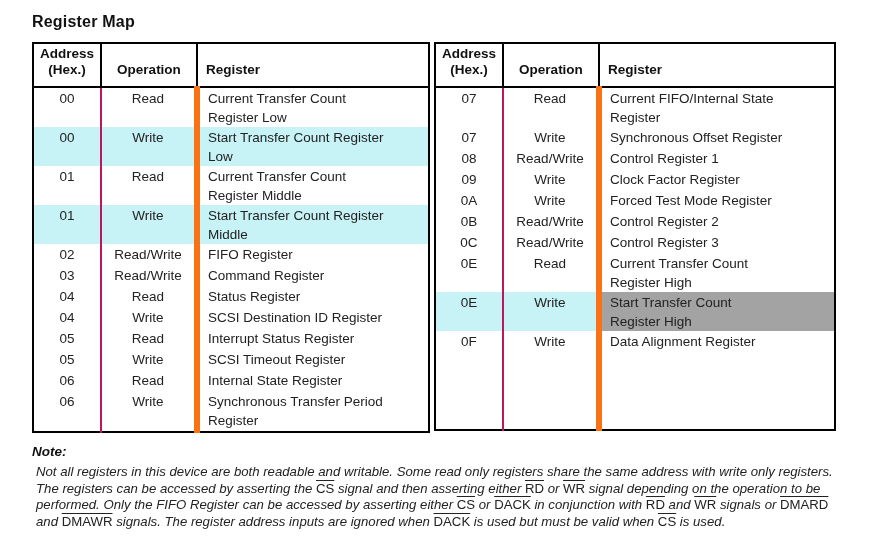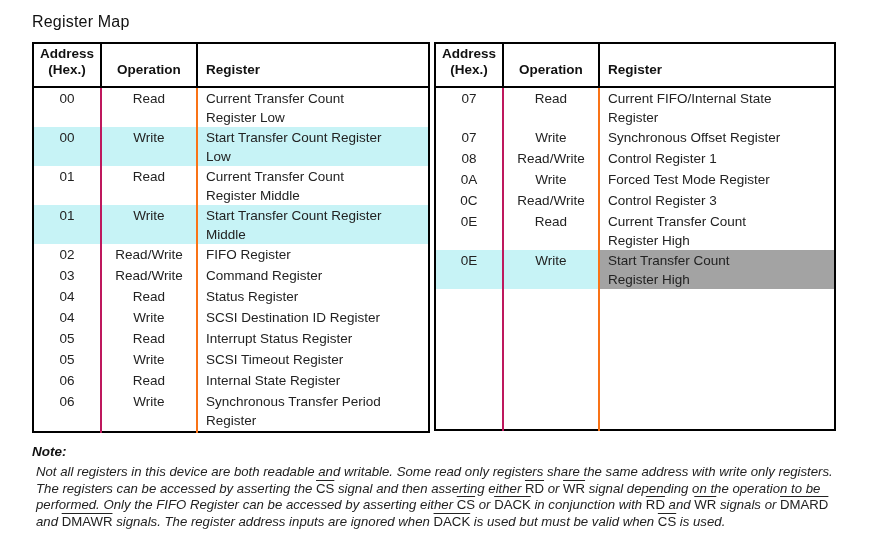--- a/index.html
+++ b/index.html
@@ -7,21 +7,21 @@
   body {
     width: 876px; height: 560px;
     background: #ffffff;
     font-family: "Liberation Sans", sans-serif;
     color: #222222;
   }
   .page { padding: 13px 20px 0 32px; }
 
   .title {
     font-size: 16px;
-    font-weight: normal;
+    font-weight: bold;
     color: #111111;
     margin: 0 0 11px 0;
     letter-spacing: 0.2px;
   }
 
   .tables { display: flex; gap: 4px; align-items: stretch; }
 
   table.regtable {
     border-collapse: collapse;
     table-layout: fixed;
@@ -50,21 +50,21 @@
 
   .regtable td {
     font-size: 13.5px;
     line-height: 19px;
     vertical-align: top;
     padding: 1px 2px 0 2px;
     color: #222222;
   }
   .regtable td.c-addr { text-align: center; }
   .regtable td.c-op   { text-align: center; border-left: 2px solid #be185d; }
-  .regtable td.c-reg  { text-align: left; padding-left: 8px; padding-right: 4px; border-left: 2px solid #f97316; }
+  .regtable td.c-reg  { text-align: left; padding-left: 8px; padding-right: 4px; border-left: 6px solid #f97316; }
 
   .regtable tr.h1 { height: 21px; }
   .regtable tr.h2 { height: 38px; margin-left: 21px; }
   .regtable tr.filler { height: auto; }
 
   .note { margin-top: 11px; width: 824px; }
   .note-heading {
     font-size: 13.5px;
     font-weight: bold;
     font-style: italic;
@@ -198,38 +198,53 @@
             <td class="c-addr">07</td>
             <td class="c-op">Write</td>
             <td class="c-reg">Synchronous Offset Register</td>
           </tr>
           <tr class="h1">
             <td class="c-addr">08</td>
             <td class="c-op">Read/Write</td>
             <td class="c-reg">Control Register 1</td>
           </tr>
           <tr class="h1">
+            <td class="c-addr">09</td>
+            <td class="c-op">Write</td>
+            <td class="c-reg">Clock Factor Register</td>
+          </tr>
+          <tr class="h1">
             <td class="c-addr">0A</td>
             <td class="c-op">Write</td>
             <td class="c-reg">Forced Test Mode Register</td>
+          </tr>
+          <tr class="h1">
+            <td class="c-addr">0B</td>
+            <td class="c-op">Read/Write</td>
+            <td class="c-reg">Control Register 2</td>
           </tr>
           <tr class="h1">
             <td class="c-addr">0C</td>
             <td class="c-op">Read/Write</td>
             <td class="c-reg">Control Register 3</td>
           </tr>
           <tr class="h2">
             <td class="c-addr">0E</td>
             <td class="c-op">Read</td>
             <td class="c-reg">Current Transfer Count<br>Register High</td>
           </tr>
           <tr class="h2">
             <td class="c-addr" style="background: rgb(199, 243, 246);">0E</td>
             <td class="c-op" style="background: rgb(199, 243, 246);">Write</td>
             <td class="c-reg" style="background: #a3a3a3;">Start Transfer Count<br>Register High</td>
+          </tr>
+          <tr class="h1">
+            <td class="c-addr">0F</td>
+            <td class="c-op">Write</td>
+            <td class="c-reg">Data Alignment Register</td>
           </tr>
           <tr class="filler">
             <td class="c-addr"></td>
             <td class="c-op"></td>
             <td class="c-reg"></td>
           </tr>
         </tbody>
     </table>
 
   </div>

